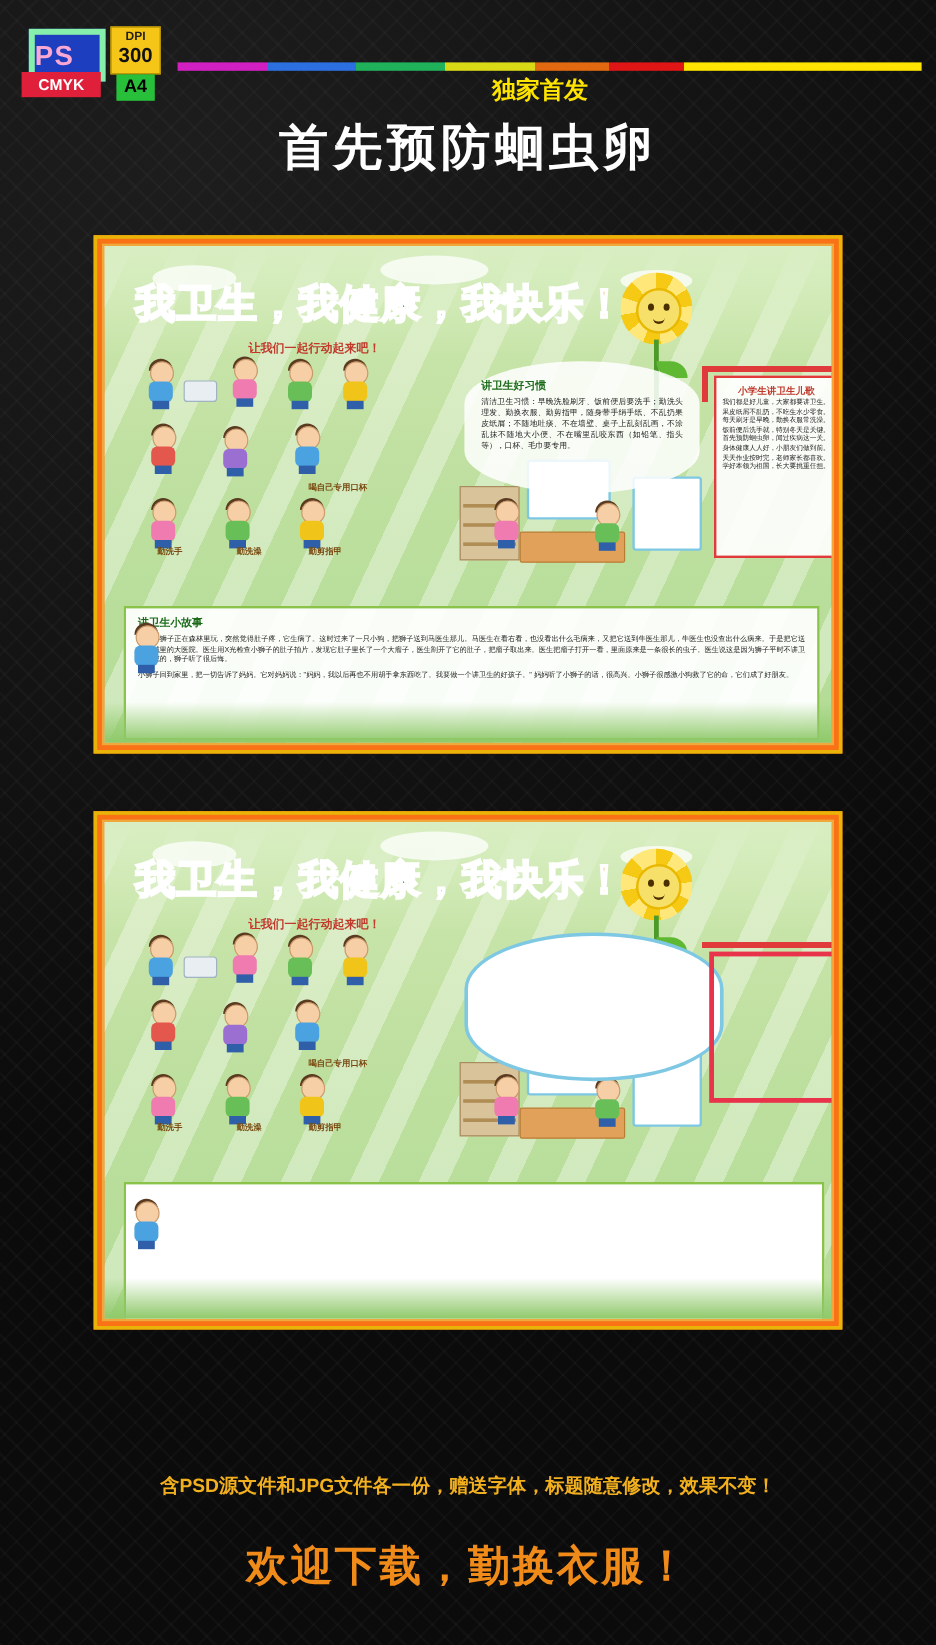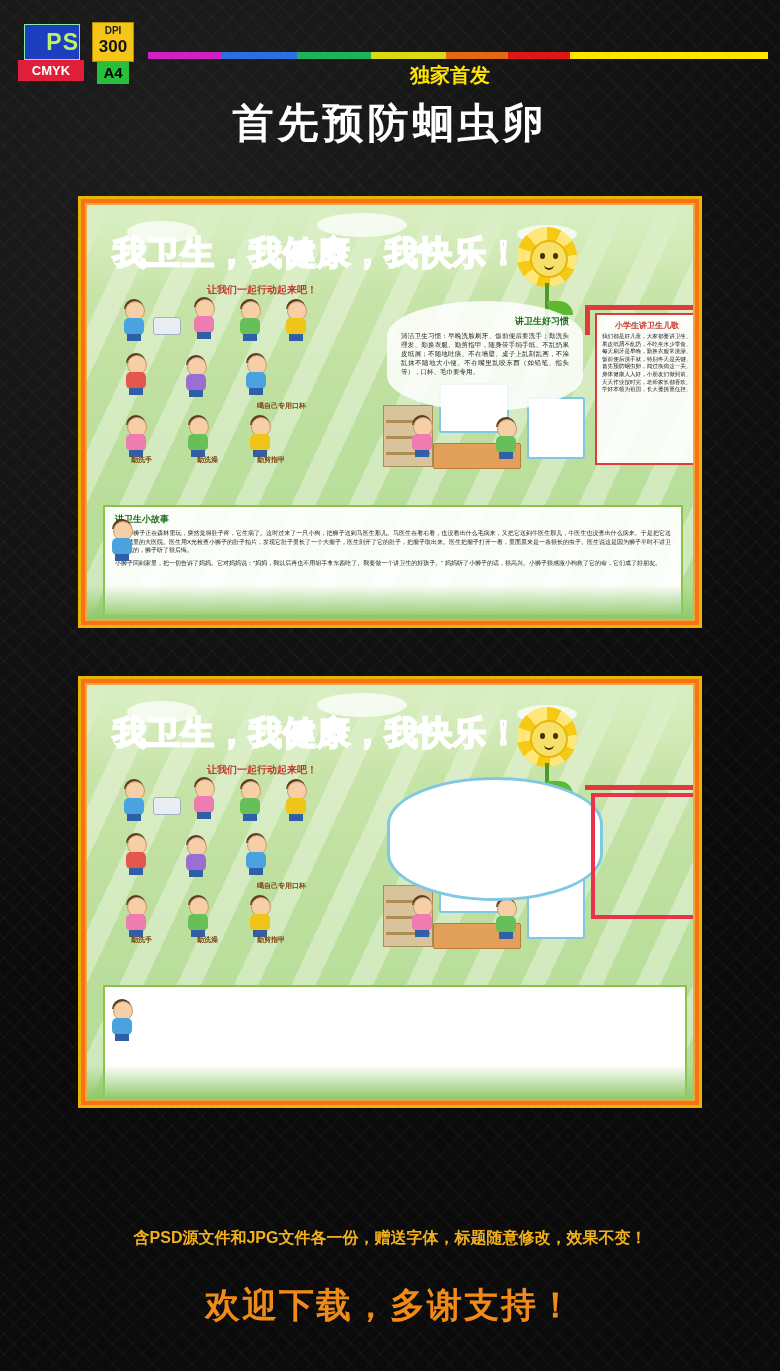--- a/index.html
+++ b/index.html
@@ -28,27 +28,27 @@
   
   .topbar {
     position: absolute;
     left: 0; top: 0;
     width: 780px; height: 86px;
   }
   .ps-badge {
     position: absolute; left: 24px; top: 24px;
     width: 54px; height: 34px;
     background: #1d3fbf;
-    color: #bef264;
+    color: #f9a8d4;
     font-weight: bold;
     font-size: 23px;
     line-height: 34px;
-    text-align: right;
+    text-align: left;
     letter-spacing: 1px;
-    border: 1px solid #86efac;
+    border: 5px solid #86efac;
   }
   .cmyk-badge {
     position: absolute; left: 18px; top: 60px;
     width: 66px; height: 21px;
     background: #e0203a;
     color: #ffffff;
     font-weight: bold;
     font-size: 13px;
     line-height: 21px;
     text-align: center;
@@ -291,21 +291,21 @@
     box-sizing: border-box;
   }
   .habit-card {
     left: 300px; top: 96px;
     width: 196px; height: 110px;
     background: rgba(255,255,255,0.86);
     border-radius: 50% / 32%;
     padding: 14px 14px 8px 14px;
   }
   .habit-title {
-    text-align: right;
+    text-align: left;
     font-size: 9px;
     color: #1b6b1b;
     font-weight: bold;
     margin-bottom: 3px;
   }
   .habit-body {
     font-size: 6.5px;
     line-height: 9px;
     color: #222;
     text-align: justify;
@@ -699,13 +699,13 @@
     <div class="kid" style="left:22px; top:316px;">
       <div class="hair"></div>
         <div class="head"></div>
         <div class="body"></div>
         <div class="legs"></div>
     </div>
   </div>
 </div>
 
 <div class="bottom-note">含PSD源文件和JPG文件各一份，赠送字体，标题随意修改，效果不变！</div>
-<div class="bottom-cta">欢迎下载，多谢支持！</div>
+<div class="bottom-cta">欢迎下载，勤换衣服！</div>
 
 </body></html>

